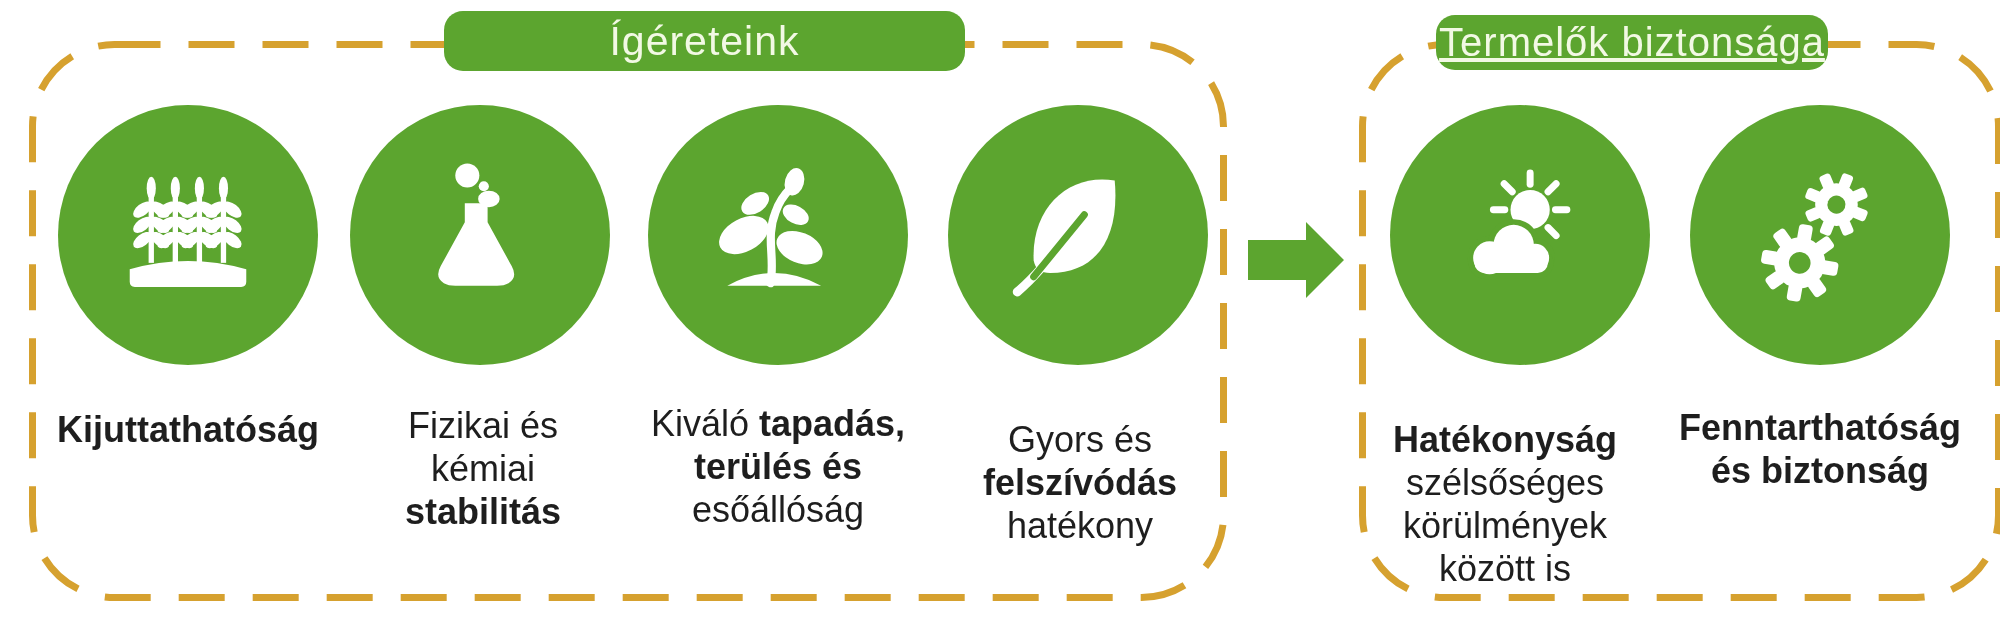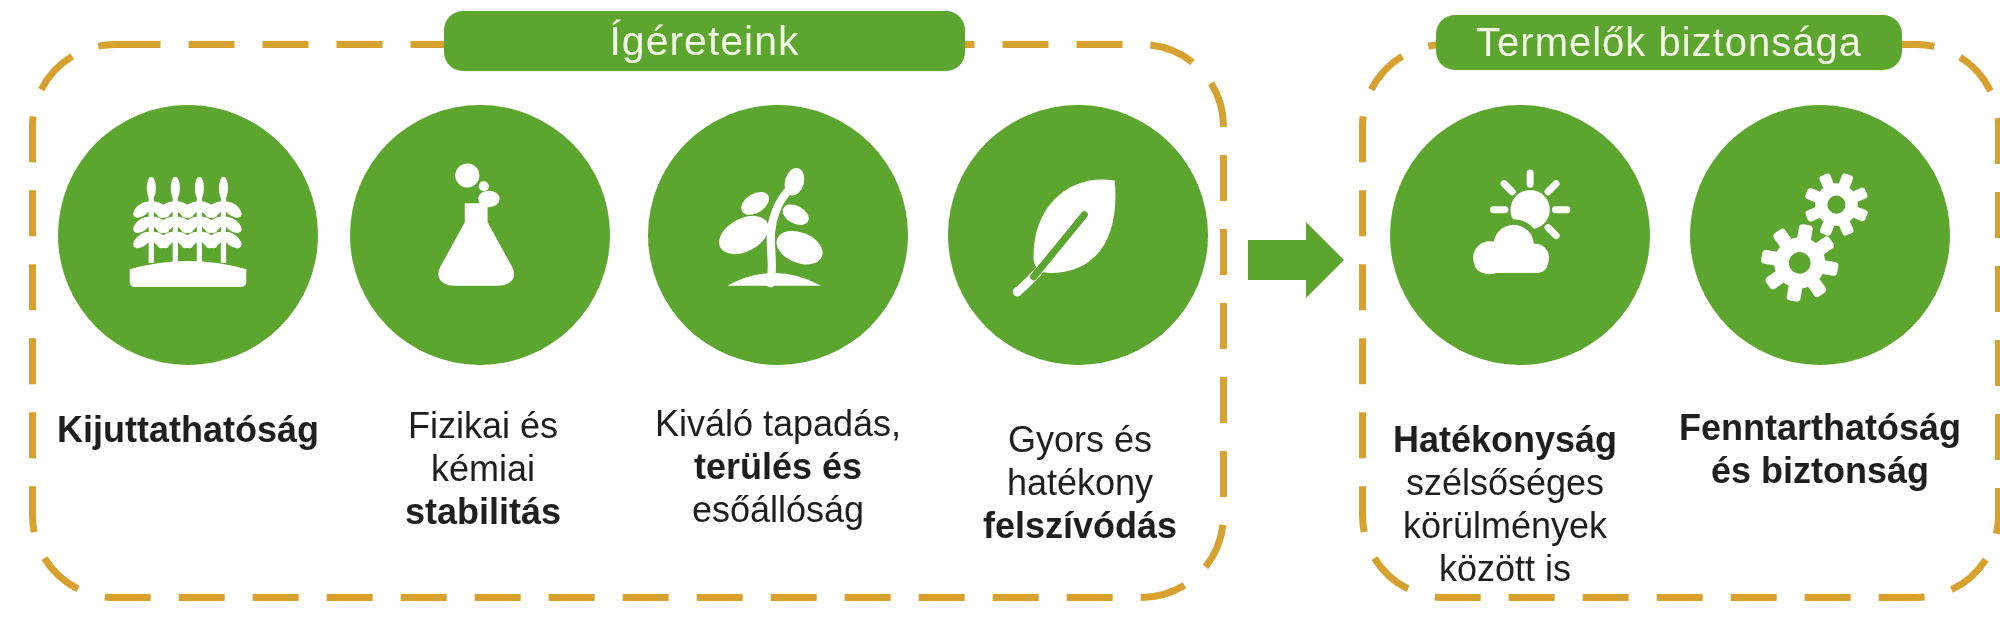--- a/index.html
+++ b/index.html
@@ -102,41 +102,41 @@
 
   <div class="label" style="left:28px;top:408px;width:320px;">
       <div><span style="font-weight: 700;">Kijuttathatóság</span></div>
     </div>
   <div class="label" style="left:323px;top:404px;width:320px;">
       <div><span>Fizikai és</span></div>
       <div><span>kémiai</span></div>
       <div><span style="font-weight: 700;">stabilitás</span></div>
     </div>
   <div class="label" style="left:608px;top:402px;width:340px;">
-      <div><span>Kiváló </span><span style="font-weight: 400;">tapadás,</span></div>
+      <div><span>Kiváló </span><span style="font-weight: 700;">tapadás,</span></div>
       <div><span style="font-weight: 700; margin-top: 40px;">terülés és</span></div>
       <div><span style="font-weight: 400;">esőállóság</span></div>
     </div>
   <div class="label" style="left:920px;top:418px;width:320px;">
       <div><span>Gyors és</span></div>
+      <div><span style="font-weight: 700;">felszívódás</span></div>
       <div><span>hatékony</span></div>
-      <div><span style="font-weight: 700;">felszívódás</span></div>
     </div>
 
   <div class="arrow-wrap" style="left:1240px;top:214px;">
     <svg width="112" height="92" viewBox="0 0 112 92">
       <polygon class="green-fill" points="8,26 66,26 66,8 104,46 66,84 66,66 8,66"></polygon>
     </svg>
   </div>
 
   <svg class="dashed-border" style="left:1358px;top:40px;" width="644" height="562" viewBox="0 0 644 562">
     <rect x="4.5" y="4.5" width="636" height="553" rx="82" fill="none" style="stroke:var(--amber)" stroke-width="7" stroke-dasharray="46 28"></rect>
   </svg>
 
-  <div class="box-header" style="left:1436px;top:15px;width:466px;height:55px;font-size:40px;">Termelők biztonsága</div>
+  <div class="box-header" style="left:1436px;top:15px;width:392px;height:55px;font-size:40px;text-decoration:underline;">Termelők biztonsága</div>
 
   <div class="circle" style="left:1390px;top:105px;">
     <svg width="152" height="152" viewBox="0 0 120 120">
       <g class="white-stroke" stroke-width="5.5" stroke-linecap="round">
         <line x1="68" y1="11" x2="68" y2="20" transform="rotate(0 68 40)"></line>
         <line x1="68" y1="11" x2="68" y2="20" transform="rotate(45 68 40)"></line>
         <line x1="68" y1="11" x2="68" y2="20" transform="rotate(90 68 40)"></line>
         <line x1="68" y1="11" x2="68" y2="20" transform="rotate(135 68 40)"></line>
         <line x1="68" y1="11" x2="68" y2="20" transform="rotate(180 68 40)"></line>
         <line x1="68" y1="11" x2="68" y2="20" transform="rotate(225 68 40)"></line>

